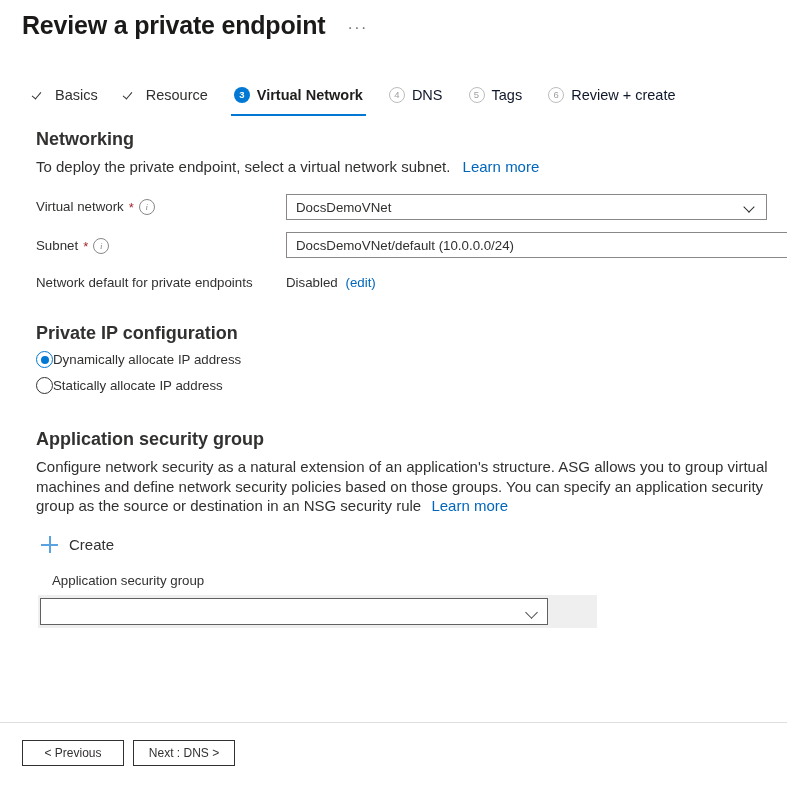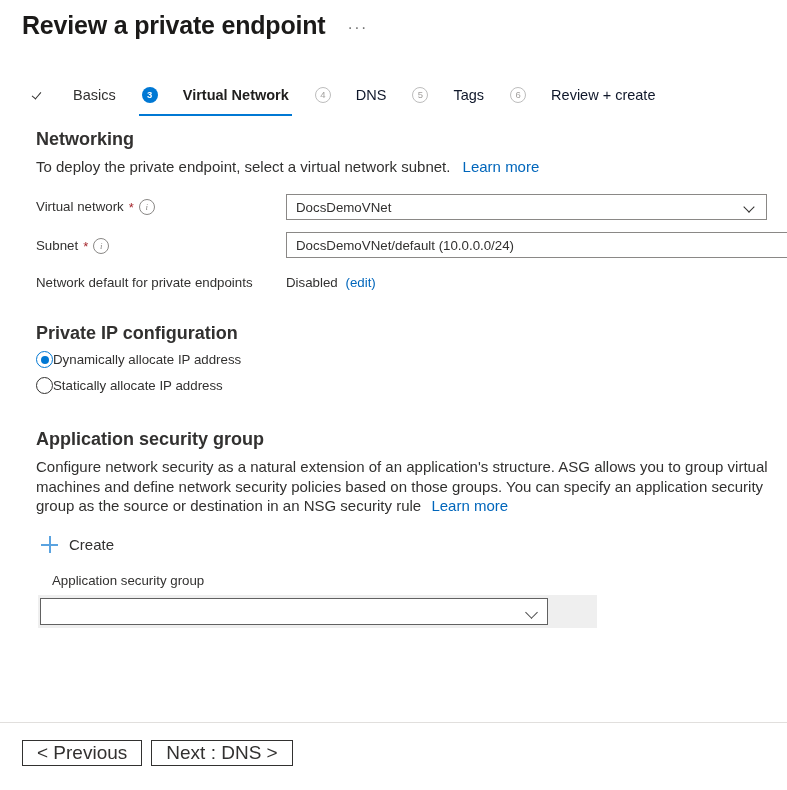--- a/index.html
+++ b/index.html
@@ -48,21 +48,21 @@
     position: absolute;
     left: 33px;
     top: 82px;
     display: flex;
     align-items: flex-start;
     height: 34px;
   }
   .tab {
     display: flex;
     align-items: center;
-    gap: 25px;
+    gap: 7px;
     padding: 0 13px 9px 13px;
     cursor: pointer;
     position: relative;
     height: 25px;
     box-sizing: content-box;
   }
   .tab:first-child { padding-left: 0; }
   .tab-label {
     font-size: 14.5px;
     color: #323130;
@@ -317,21 +317,21 @@
     position: absolute;
     left: 22px;
     top: 740px;
     display: flex;
     gap: 9px;
   }
   .btn {
     border: 1px solid #323130;
     background: #ffffff;
     color: #323130;
-    font-size: 19px;
+    font-size: 12px;
     font-family: "Liberation Sans", sans-serif;
     height: 26px;
     min-width: 102px;
     padding: 0 14px;
     cursor: pointer;
     display: flex;
     align-items: center;
     justify-content: center;
     box-sizing: border-box;
   }
@@ -344,20 +344,24 @@
   <div class="ellipsis-btn">···</div>
 </div>
 
 <div class="tabs">
 
   <div class="tab done">
     <span class="tab-check"></span>
     <span class="tab-label">Basics</span>
   </div>
 
+  <div class="tab done">
+    <span class="tab-check"></span>
+    <span class="tab-label">Resource</span>
+  </div>
 
   <div class="tab active">
     <span class="tab-num filled">3</span>
     <span class="tab-label">Virtual Network</span>
   </div>
 
   <div class="tab pending">
     <span class="tab-num hollow">4</span>
     <span class="tab-label">DNS</span>
   </div>

